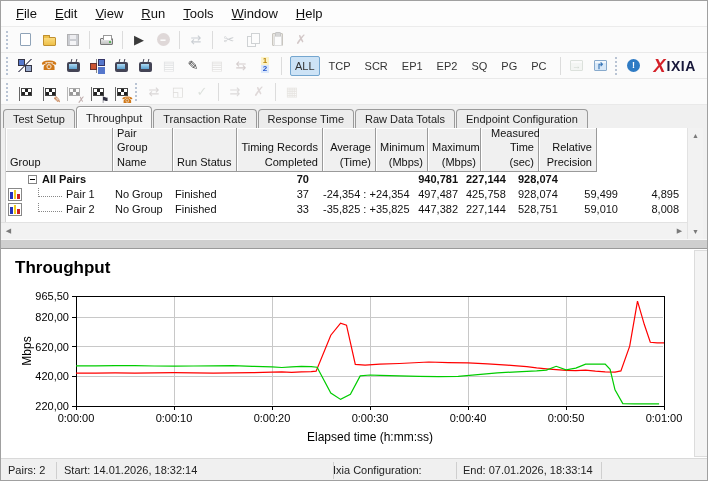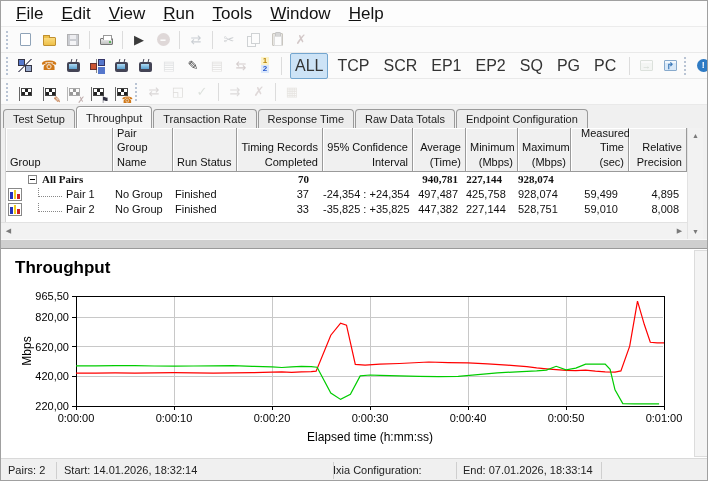--- a/index.html
+++ b/index.html
@@ -4,21 +4,21 @@
 <style>
   html,body{margin:0;padding:0;background:#d8d8d8;}
   *{box-sizing:border-box;}
   .window{
     position:relative;width:708px;height:481px;background:#f0f0f0;overflow:hidden;
     font-family:"Liberation Sans", sans-serif;color:#111;border:1px solid #a0a0a0;
   }
   
   .menubar{position:absolute;left:0;top:0;width:100%;height:26px;background:#fdfdfd;
     border-bottom:1px solid #ececec;display:flex;align-items:center;padding-left:6px;}
-  .menu-item{padding:4px 9px;font-size:17px;color:#111;cursor:default;}
+  .menu-item{padding:4px 9px;font-size:13px;color:#111;cursor:default;}
   .menu-item u{text-decoration:underline;}
   
   .toolbar{position:absolute;left:0;width:100%;height:26px;background:#fbfbfb;
     border-bottom:1px solid #e9e9e9;display:flex;align-items:center;padding-left:3px;}
   #tb1{top:26px;} #tb2{top:52px;} #tb3{top:78px;}
   .tb-icons{display:inline-flex;align-items:center;}
   .tb-item{width:22px;height:22px;display:inline-flex;align-items:center;justify-content:center;
     margin:0 1px;border-radius:2px;position:relative;}
   .tb-sep{width:1px;height:18px;background:#dcdcdc;margin:0 4px;display:inline-block;}
   .tb-grip{width:2px;height:18px;border-left:2px dotted #b9c4d4;margin:0 5px 0 2px;display:inline-block;}
@@ -61,25 +61,25 @@
   .k-flag{width:11px;height:8px;position:relative;margin-left:3px;border:1px solid #444;
     background-image:linear-gradient(45deg,#222 25%,transparent 25%,transparent 75%,#222 75%),
                      linear-gradient(45deg,#222 25%,#fff 25%,#fff 75%,#222 75%);
     background-size:6px 6px;background-position:0 0,3px 3px;}
   .k-flag::before{content:"";position:absolute;left:-3px;top:-2px;width:1px;height:14px;background:#666;}
   .ov{position:absolute;right:-1px;bottom:-2px;font-size:9px;line-height:1;}
   .k-win{width:13px;height:11px;border:1px solid;border-radius:1px;display:flex;align-items:center;
     justify-content:center;font-size:9px;font-weight:bold;box-shadow:inset 0 2px 0 rgba(255,255,255,.7);}
   
   .filterbar{display:inline-flex;align-items:center;margin:0 2px;}
-  .filter{font-family:inherit;font-size:16px;padding:3px 4px;margin:0 2px;background:transparent;border:1px solid transparent;color:#333;}
+  .filter{font-family:inherit;font-size:11px;padding:3px 4px;margin:0 2px;background:transparent;border:1px solid transparent;color:#333;}
   .filter.active{background:#cde3f6;border:1px solid #74a6cf;border-radius:2px;}
   .logo{margin-left:8px;display:inline-flex;align-items:center;}
   .logo-x{color:#d42028;font-weight:bold;font-size:18px;font-style:italic;margin-right:1px;line-height:1;}
-  .logo-text{color:#17173a;font-weight:bold;font-size:10px;letter-spacing:.5px;line-height:1;}
+  .logo-text{color:#17173a;font-weight:bold;font-size:14px;letter-spacing:.5px;line-height:1;}
   
   .tabstrip{position:absolute;top:104px;left:0;width:100%;height:23px;background:#f0f0f0;
     display:flex;align-items:flex-end;padding-left:2px;}
   .tab{font-size:11px;padding:3px 9px;background:#ececec;border:1px solid #9a9a9a;border-bottom:none;
     border-radius:4px 4px 0 0;margin-right:1px;height:19px;color:#222;white-space:nowrap;}
   .tab.active{background:#f6f6f6;height:22px;padding-top:5px;position:relative;z-index:2;box-shadow:inset 1px 1px 0 #fff;}
   
   .table-area{position:absolute;top:127px;left:0;width:702px;height:111px;background:#fff;border-right:1px solid #c8c8c8;}
   .gutter{position:absolute;left:0;top:0;width:5px;height:94px;background:#f0f0f0;border-right:1px solid #d4d4d4;}
   .thead{position:absolute;left:5px;top:0;height:44px;display:flex;}
@@ -315,35 +315,33 @@
 
   <div class="table-area">
     <div class="gutter"></div>
     <div class="thead">
       <div class="th c0 al">Group</div>
       <div class="th c1 al">Pair Group
 Name</div>
       <div class="th c2 al">Run Status</div>
       <div class="th c3 ar">Timing Records
 Completed</div>
-      <div class="th c4 ar">95% Confidence
-Interval</div>
       <div class="th c5 ar">Average
 (Time)</div>
       <div class="th c6 ar">Minimum
 (Mbps)</div>
       <div class="th c7 ar">Maximum
 (Mbps)</div>
       <div class="th c8 ar">Measured
 Time (sec)</div>
       <div class="th c9 ar">Relative
 Precision</div>
     </div>
 
-    <div class="trow bold" style="top:44px;font-family:Liberation Serif, serif;">
+    <div class="trow bold" style="top:44px;">
       <div class="td c0">
         <span class="minusbox"></span><span>All Pairs</span>
       </div>
       <div class="td c1"></div>
       <div class="td c2"></div>
       <div class="td c3">70</div>
       <div class="td c4"></div>
       <div class="td c5">940,781</div>
       <div class="td c6">227,144</div>
       <div class="td c7">928,074</div>

